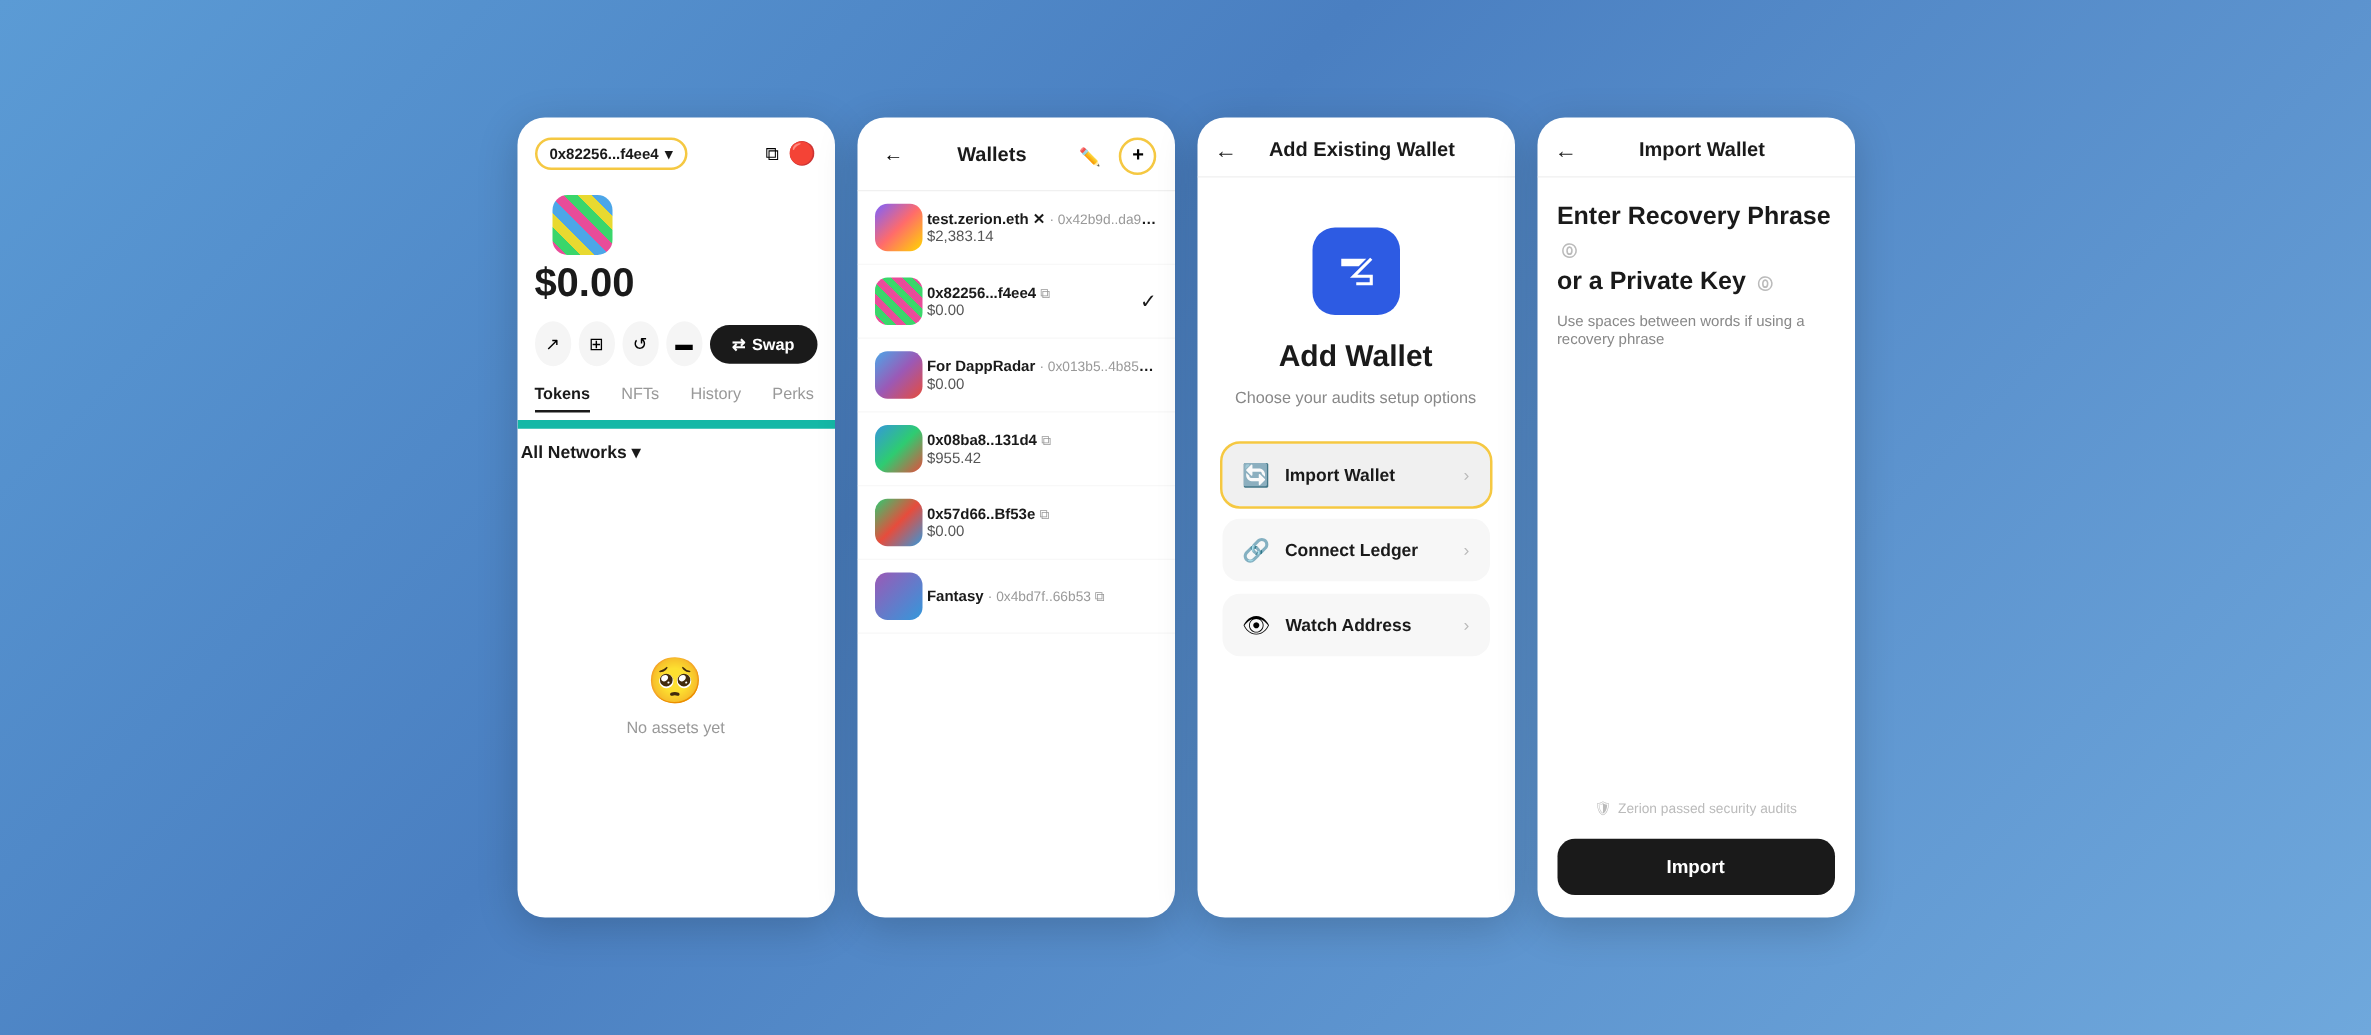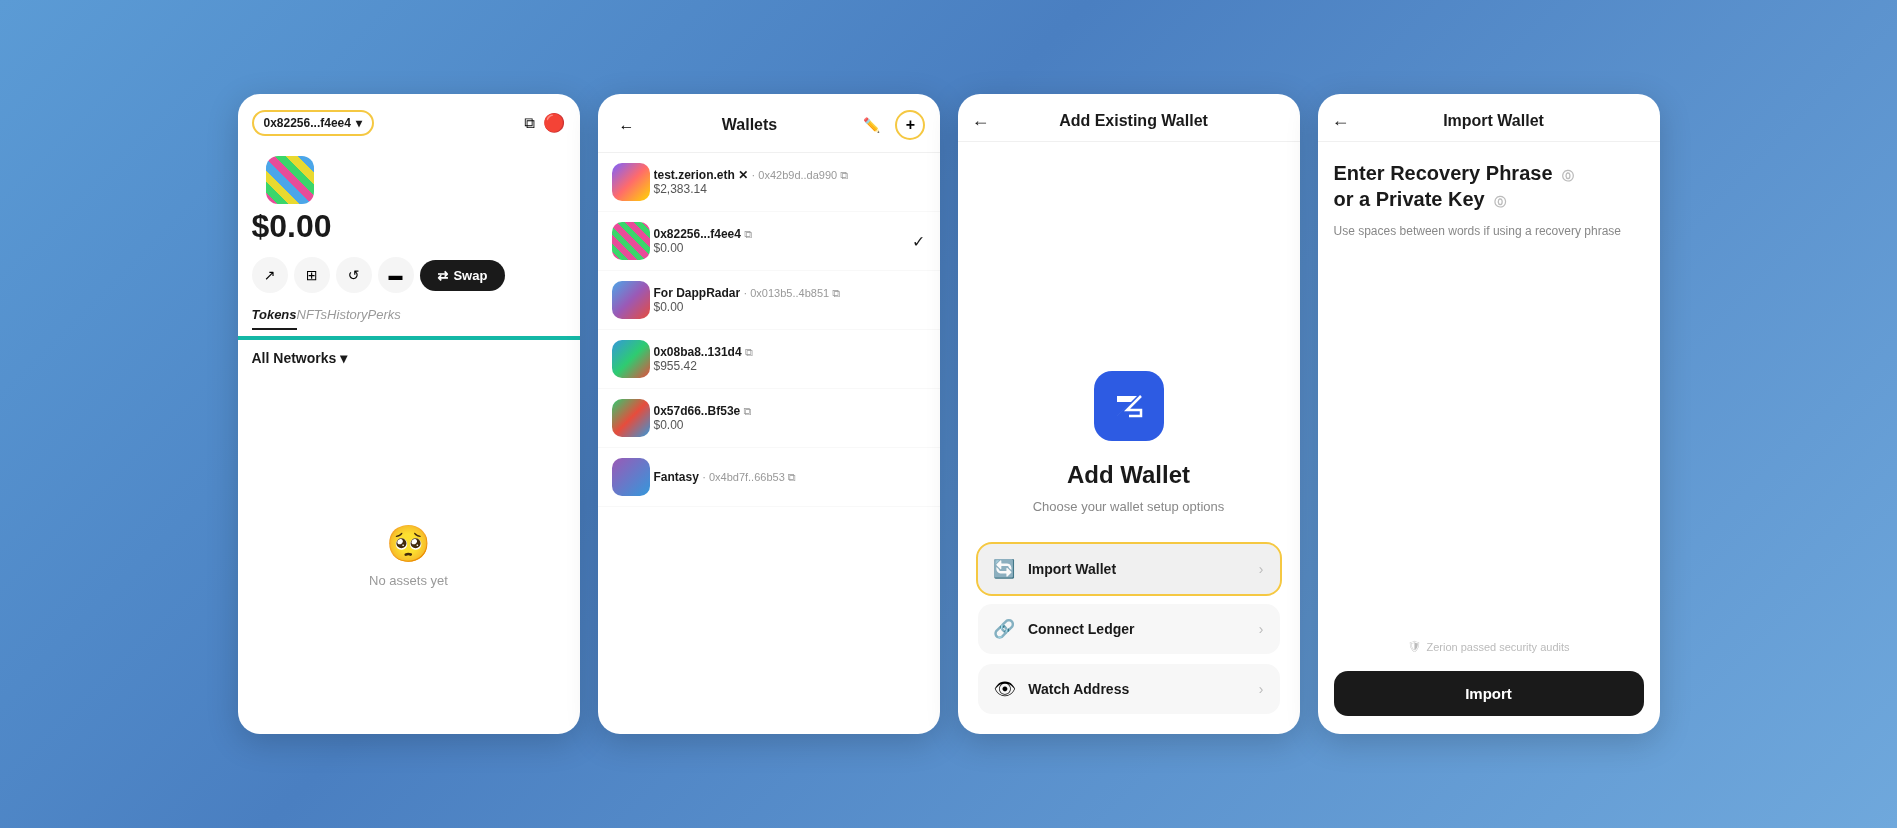--- a/index.html
+++ b/index.html
@@ -15,28 +15,27 @@
     }
     .screens-container {
       display: flex;
       gap: 18px;
       align-items: center;
       padding: 20px;
     }
     .screen {
       background: #fff;
       border-radius: 22px;
-      width: 342px;
+      width: 254px;
       height: 640px;
       overflow: hidden;
       display: flex;
       flex-direction: column;
       box-shadow: 0 8px 32px rgba(0,0,0,0.18);
       position: relative;
-      justify-content: space-between;
     }
 
     
     .s1-header {
       display: flex;
       align-items: center;
       justify-content: space-between;
       padding: 16px 14px 8px;
     }
     .s1-address-badge {
@@ -96,41 +95,40 @@
       padding: 8px 18px;
       font-size: 13px;
       font-weight: 600;
       cursor: pointer;
       display: flex;
       align-items: center;
       gap: 5px;
     }
     .s1-tabs {
       display: flex;
-      gap: 0;
+      gap: 25px;
       padding: 6px 14px;
-      border-bottom: 4px solid #14b8a6;
-      font-style: italic;
+      border-bottom: 7px solid #14b8a6;
     }
     .s1-tab {
       font-size: 13px;
       color: #999;
       padding-bottom: 6px;
       cursor: pointer;
     }
     .s1-tab.active {
       color: #1a1a1a;
       font-weight: 600;
       border-bottom: 2px solid #1a1a1a;
     }
     .s1-network-row {
       display: flex;
       align-items: center;
       gap: 4px;
-      padding: 10px 14px;
+      padding: 10px 3px;
       font-size: 14px;
       font-weight: 600;
       color: #1a1a1a;
     }
     .s1-empty {
       display: flex;
       flex-direction: column;
       align-items: center;
       justify-content: center;
       flex: 1;
@@ -451,21 +449,21 @@
       <span class="s3-title">Add Existing Wallet</span>
     </div>
     <div class="s3-body">
       <div class="s3-logo">
         <svg width="40" height="40" viewBox="0 0 40 40">
           <path d="M8 30 L28 10 H20 L8 10 V16 H22 L8 30 Z" fill="white"></path>
           <path d="M20 30 H32 V24 H18 L32 10" fill="none" stroke="white" stroke-width="2.5"></path>
         </svg>
       </div>
       <div class="s3-add-title">Add Wallet</div>
-      <div class="s3-subtitle">Choose your wallet setup options</div>
+      <div class="s3-subtitle">Choose your audits setup options</div>
       <div class="s3-options">
         <button class="s3-option highlighted">
           <span class="s3-option-icon">🔄</span>
           <span class="s3-option-label">Import Wallet</span>
           <span class="s3-option-arrow">›</span>
         </button>
         <button class="s3-option">
           <span class="s3-option-icon">🔗</span>
           <span class="s3-option-label">Connect Ledger</span>
           <span class="s3-option-arrow">›</span>

